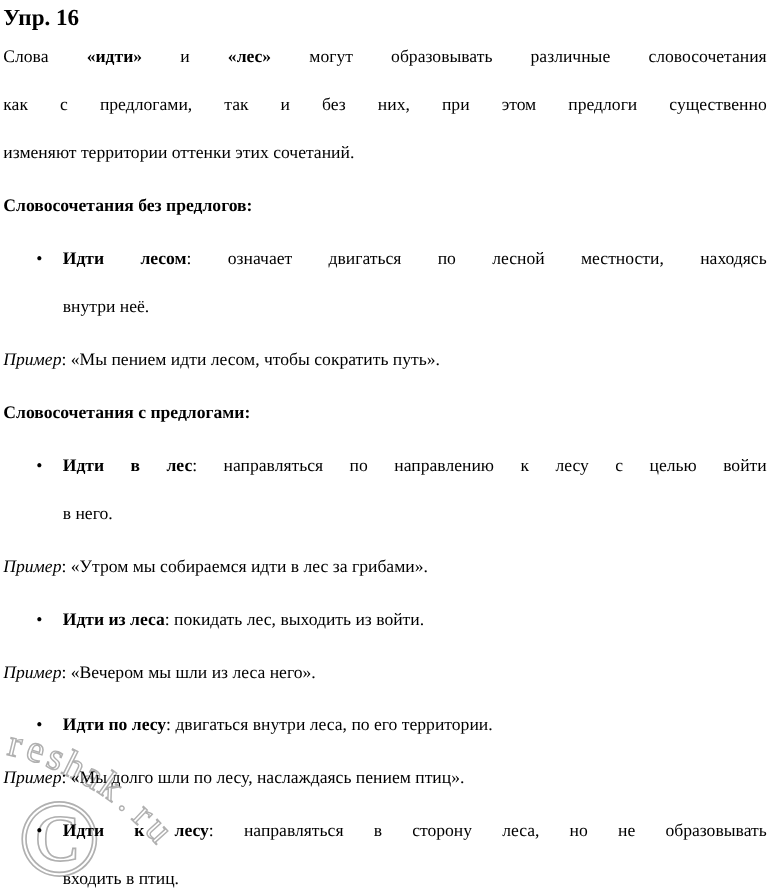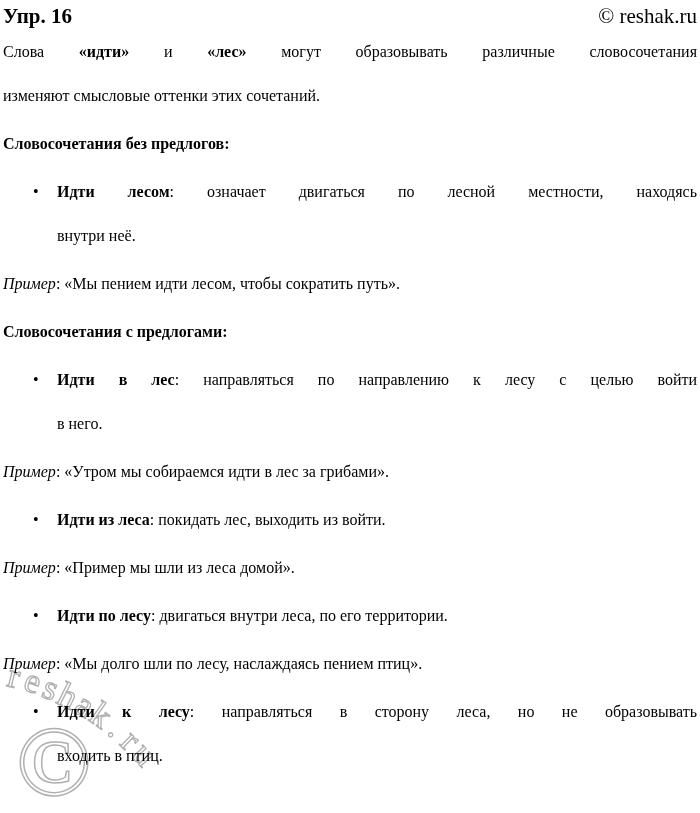--- a/index.html
+++ b/index.html
@@ -46,27 +46,27 @@
     .wm-char,.wm-copy{color:#cfcfcf;}
   }
 </style>
 </head>
 <body>
 
 <div class="page">
 
   <div class="header">
     <span class="exercise">Упр. 16</span>
-    <span class="copyright">© reshak.ru</span>
   </div>
 
   <div id="content">
       <div class="block para">
         <div class="line justify first"><span>Слова </span><span class="b">«идти»</span><span> и </span><span class="b">«лес»</span><span> могут образовывать различные словосочетания</span></div>
-        <div class="line cont"><span>изменяют смысловые оттенки этих сочетаний.</span></div>
+        <div class="line justify cont"><span>как с предлогами, так и без них, при этом предлоги существенно</span></div>
+        <div class="line cont"><span>изменяют территории оттенки этих сочетаний.</span></div>
       </div>
       <div class="block heading">
         <div class="line first"><span class="b">Словосочетания без предлогов:</span></div>
       </div>
       <div class="block bullet">
         <div class="line justify first"><span class="marker">•</span><span class="b">Идти лесом</span><span>: означает двигаться по лесной местности, находясь</span></div>
         <div class="line cont"><span>внутри неё.</span></div>
       </div>
       <div class="block example">
         <div class="line first"><span class="i">Пример</span><span>: «Мы пением идти лесом, чтобы сократить путь».</span></div>
@@ -78,21 +78,21 @@
         <div class="line justify first"><span class="marker">•</span><span class="b">Идти в лес</span><span>: направляться по направлению к лесу с целью войти</span></div>
         <div class="line cont"><span>в него.</span></div>
       </div>
       <div class="block example">
         <div class="line first"><span class="i">Пример</span><span>: «Утром мы собираемся идти в лес за грибами».</span></div>
       </div>
       <div class="block bullet">
         <div class="line first"><span class="marker">•</span><span class="b">Идти из леса</span><span>: покидать лес, выходить из войти.</span></div>
       </div>
       <div class="block example">
-        <div class="line first"><span class="i">Пример</span><span>: «Пример мы шли из леса домой».</span></div>
+        <div class="line first"><span class="i">Пример</span><span>: «Вечером мы шли из леса него».</span></div>
       </div>
       <div class="block bullet">
         <div class="line first"><span class="marker">•</span><span class="b">Идти по лесу</span><span>: двигаться внутри леса, по его территории.</span></div>
       </div>
       <div class="block example">
         <div class="line first"><span class="i">Пример</span><span>: «Мы долго шли по лесу, наслаждаясь пением птиц».</span></div>
       </div>
       <div class="block bullet">
         <div class="line justify first"><span class="marker">•</span><span class="b">Идти к лесу</span><span>: направляться в сторону леса, но не образовывать</span></div>
         <div class="line cont"><span>входить в птиц.</span></div>

